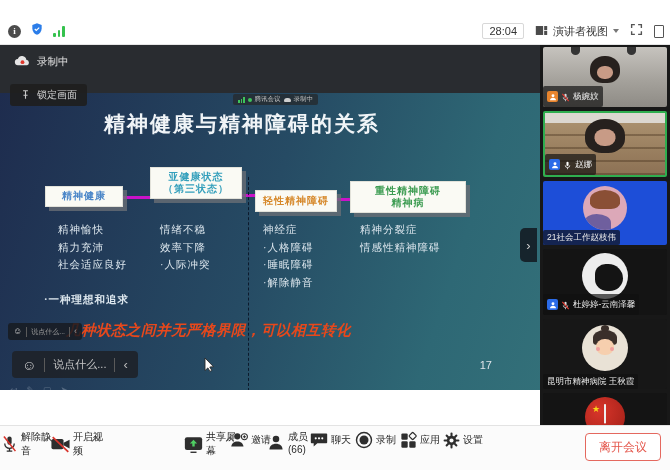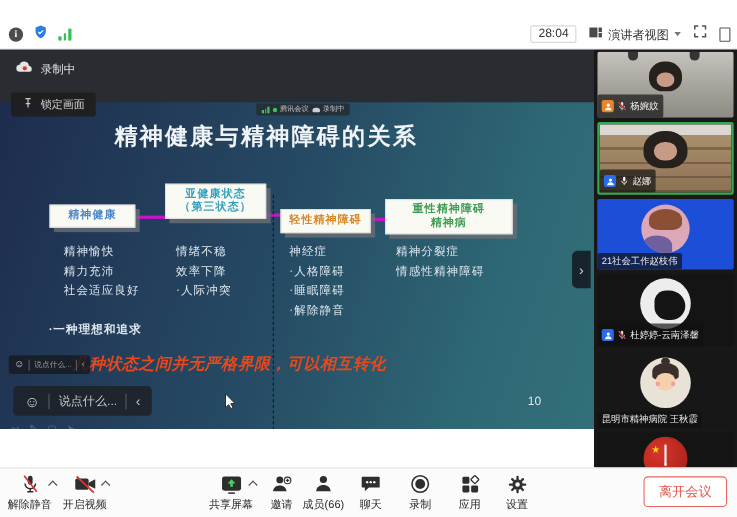--- a/index.html
+++ b/index.html
@@ -102,21 +102,21 @@
 .tile-2{border:2px solid #2fae4f}
 .t2-video{position:absolute;inset:0;background:linear-gradient(180deg,#dcd7d0 0%,#dcd7d0 16%,#a98f6d 16%,#8c7154 100%)}
 .t2-video .shelves{position:absolute;left:0;right:0;top:16%;bottom:0;
   background:repeating-linear-gradient(180deg,transparent 0 11px,rgba(58,38,20,.35) 11px 13px)}
 .avatar{position:absolute;left:50%;transform:translateX(-50%);border-radius:50%;overflow:hidden}
 .chev-down-wrap{position:absolute;left:50%;top:50%;transform:translate(-50%,-60%);z-index:3}
 .chev-down{width:8px;height:8px;border-left:2px solid #efefef;border-bottom:2px solid #efefef;transform:rotate(-45deg)}
 
 
 .bottombar{position:absolute;left:0;top:425px;width:670px;height:45px;background:#fbfbfb;border-top:1px solid #e3e3e3}
-.tb-item{position:absolute;top:4px;display:flex;flex-direction:column;align-items:center;gap:2px;
+.tb-item{position:absolute;top:4px;display:flex;flex-direction:row;align-items:center;gap:2px;
   color:#282828;font-size:10px;cursor:default}
 .tb-ico{height:20px;display:flex;align-items:center;justify-content:center}
 .tb-chev{position:absolute;top:12px}
 .chev-up{display:block;width:6px;height:6px;border-left:1.8px solid #4c4c4c;border-top:1.8px solid #4c4c4c;transform:rotate(45deg)}
 .leave-btn{position:absolute;right:9px;top:7px;height:28px;padding:0 13px;background:#fff;border:1px solid #e4685e;
   border-radius:4px;color:#e4554a;font-size:12px;display:flex;align-items:center}
 </style>
 </head>
 <body>
 
@@ -233,21 +233,21 @@
         <div>·睡眠障碍</div>
         <div>·解除静音</div>
       </div>
       <div class="col col-4">
         <div>精神分裂症</div>
         <div>情感性精神障碍</div>
       </div>
 
       <div class="slide-note">·一种理想和追求</div>
       <div class="slide-highlight">几种状态之间并无严格界限，可以相互转化</div>
-      <div class="page-num">10</div>
+      <div class="page-num">17</div>
 
       <div class="chat-mini">
         <span class="smiley">☺</span>
         <span class="div"></span>
         <span class="ph">说点什么...</span>
         <span class="div"></span>
         <span class="collapse">‹</span>
       </div>
 
       <div class="chat-input">

